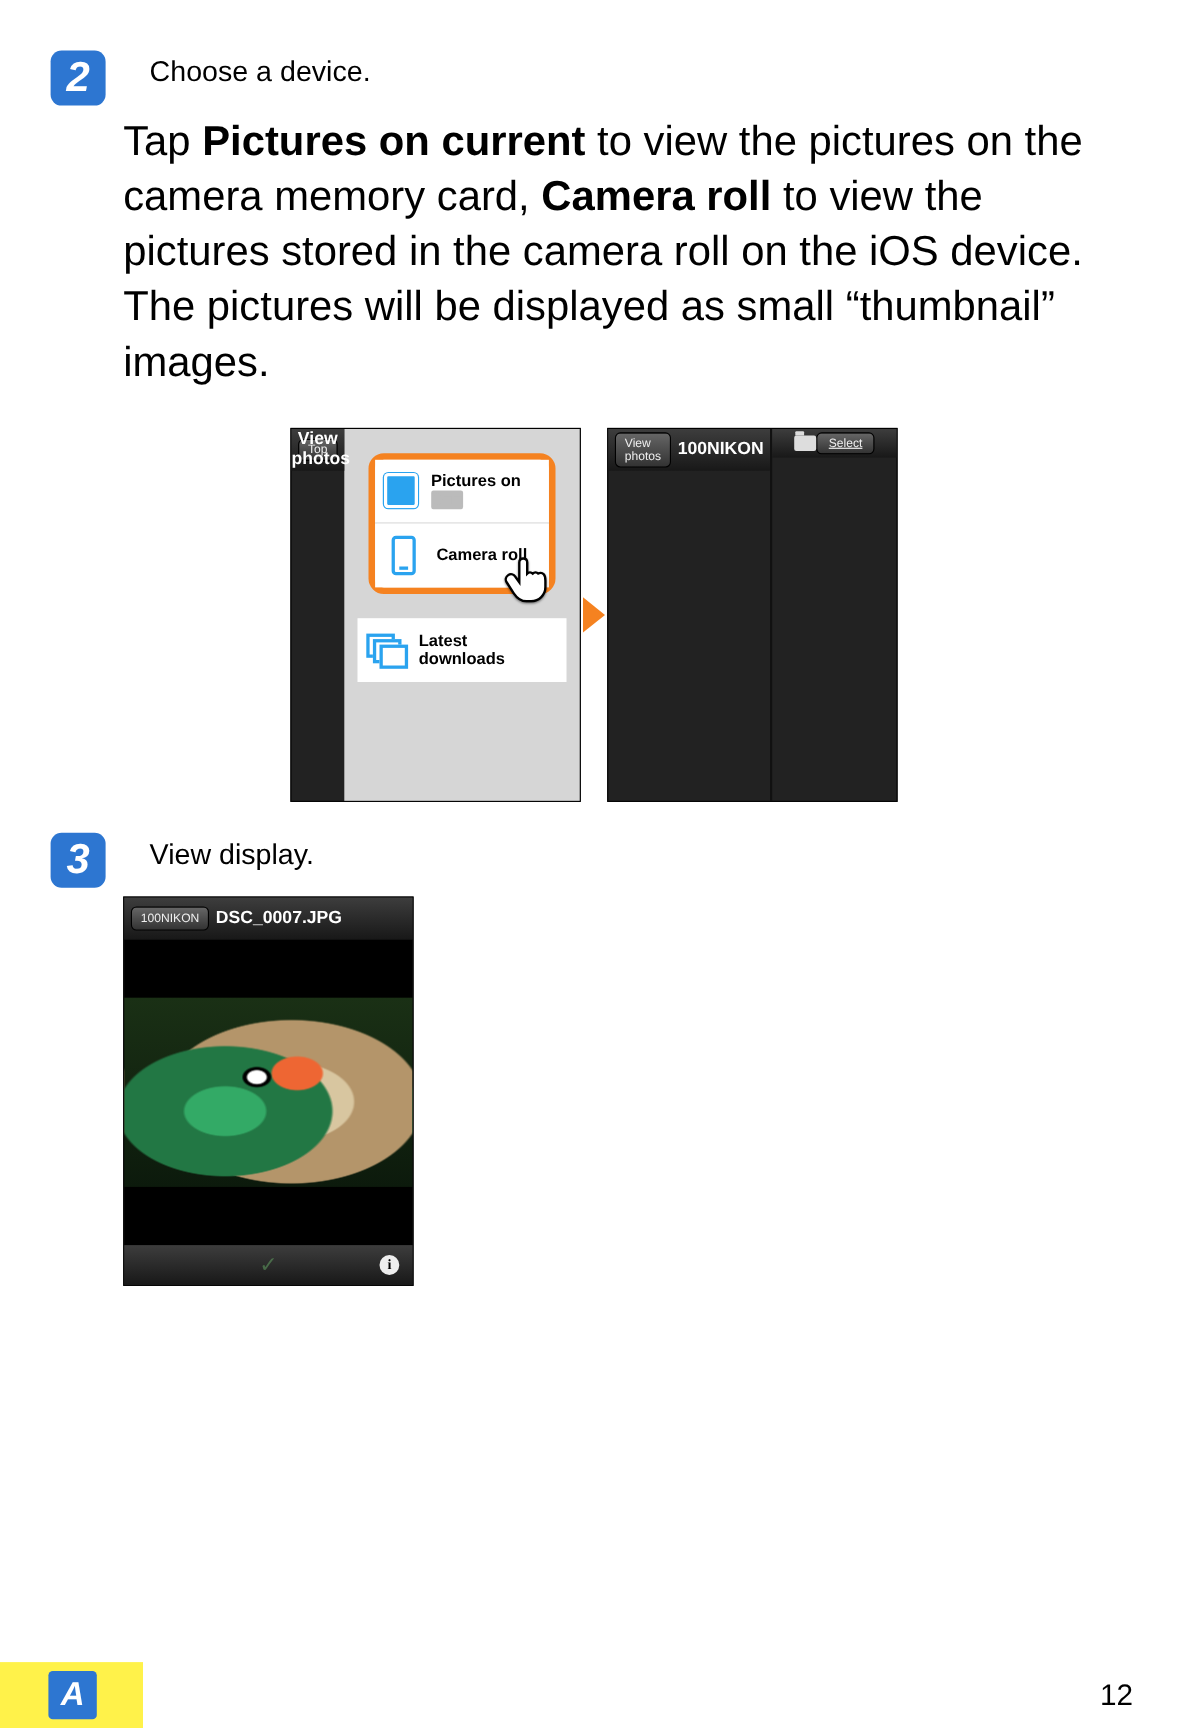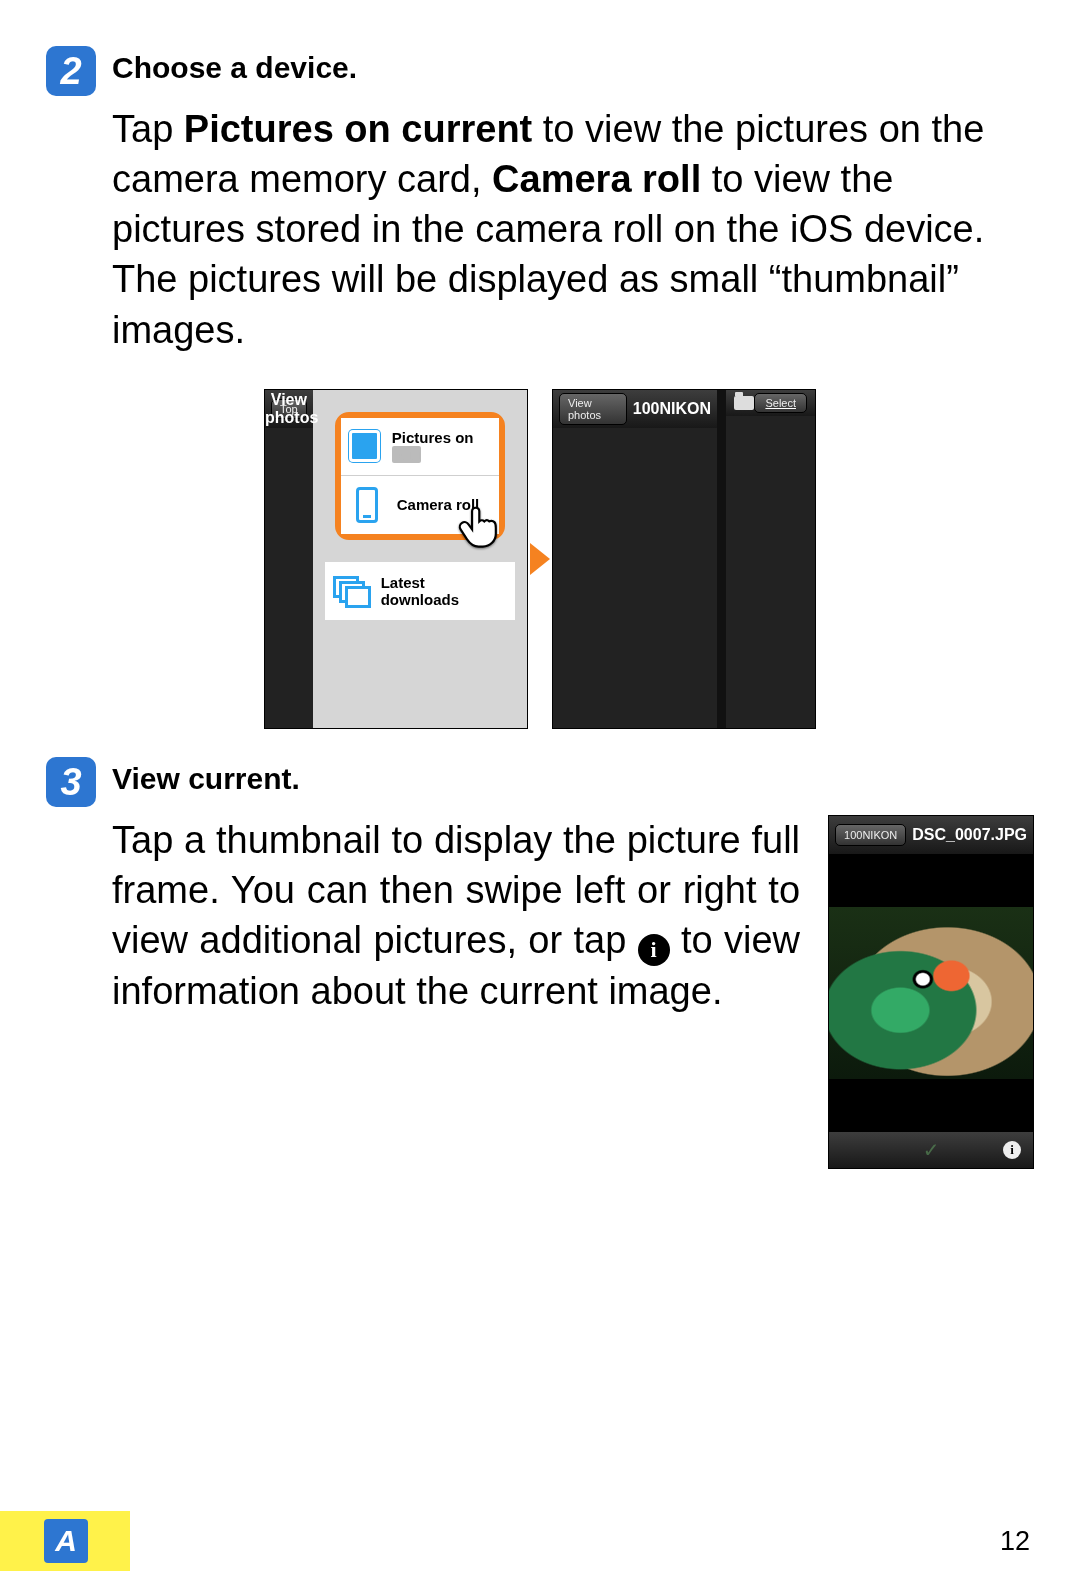--- a/index.html
+++ b/index.html
@@ -6,21 +6,21 @@
   html, body { width: 1080px; height: 1571px; background: #fff; font-family: "Myriad Pro", "Segoe UI", Arial, sans-serif; color: #000; }
   .page { position: relative; width: 1080px; height: 1571px; padding: 46px 46px 0 46px; }
 
   .step { display: flex; align-items: flex-start; gap: 16px; margin-bottom: 8px; }
   .step-badge {
     flex: 0 0 auto; width: 50px; height: 50px; border-radius: 10px;
     background: #2d76d1; color: #fff; font-weight: 700; font-style: italic;
     font-size: 38px; display: flex; align-items: center; justify-content: center;
     line-height: 1;
   }
-  .step-title { font-size: 30px; font-weight: 700; line-height: 1.2; padding-top: 4px; }
+  .step-title { font-size: 26px; font-weight: 400; line-height: 1.2; padding-top: 4px; margin-left: 24px; }
   .step-body { font-size: 38px; line-height: 1.32; padding-left: 66px; }
   .step-body b { font-weight: 700; }
 
   .screens-row { display: flex; gap: 24px; justify-content: center; margin: 34px 0 28px 0; position: relative; }
   .arrow-between {
     position: absolute; left: 50%; top: 50%; transform: translate(-50%,-50%);
     width: 0; height: 0; border-top: 16px solid transparent; border-bottom: 16px solid transparent;
     border-left: 20px solid #f58220;
   }
 
@@ -74,21 +74,21 @@
 
   .thumb-grid { display: grid; grid-template-columns: repeat(4, 1fr); gap: 2px; padding: 2px; }
   .thumb { aspect-ratio: 1/1; background: #777; }
   .t1{background:linear-gradient(#e8c,#b35 60%,#742);} .t2{background:linear-gradient(#ace,#68a 50%,#456);}
   .t3{background:linear-gradient(#cba,#a97 50%,#865);} .t4{background:linear-gradient(#9df,#4ad 50%,#27a);}
   .t5{background:linear-gradient(#594,#362 50%,#241);} .t6{background:radial-gradient(circle at 50% 55%,#f33 0 30%,#173 32% 100%);}
   .t7{background:linear-gradient(#224,#335 50%,#112);}
 
   .bottombar {
     height: 26px; background: linear-gradient(#3d3d3d,#181818);
-    display: flex; align-items: center; justify-content: space-between; padding: 0 8px; text-decoration: underline;
+    display: flex; align-items: center; justify-content: space-between; padding: 0 20px; text-decoration: underline;
   }
   .bottombar .folder { width:20px; height:14px; background:#ddd; border-radius:2px; position:relative; }
   .bottombar .folder::before { content:""; position:absolute; top:-4px; left:1px; width:8px; height:4px; background:#ddd; border-radius:1px 1px 0 0; }
   .bottombar .btn { background: linear-gradient(#666,#333); border: 1px solid #000; font-size: 11px; padding: 3px 10px; border-radius: 5px; color: #eee; }
 
   .step3-wrap { display: flex; gap: 28px; align-items: flex-start; }
   .step3-text { flex: 1 1 auto; font-size: 38px; line-height: 1.32; text-align: justify; }
   .info-icon {
     display: inline-flex; width: 32px; height: 32px; border-radius: 50%; background:#000; color:#fff;
     align-items: center; justify-content: center; font-weight: 700; font-family: Georgia, serif;
@@ -194,28 +194,25 @@
       <div class="bottombar">
         <div class="folder"></div>
         <div class="btn">Select</div>
       </div>
     </div>
 
   </div>
 
   <div class="step">
     <div class="step-badge">3</div>
-    <div class="step-title">View current.</div>
+    <div class="step-title">View display.</div>
   </div>
 
   <div class="step-body">
     <div class="step3-wrap">
-      <div class="step3-text">
-        <span>Tap a thumbnail to display the picture full frame. You can then swipe left or right to view additional pictures, or tap </span><span class="info-icon">i</span><span> to view information about the current image.</span>
-      </div>
 
       <div class="phone3">
         <div class="titlebar">
           <div class="back">100NIKON</div>
           <div class="title left">DSC_0007.JPG</div>
         </div>
         <div class="photo-view">
           <div class="duck"></div>
         </div>
         <div class="bottombar3">

